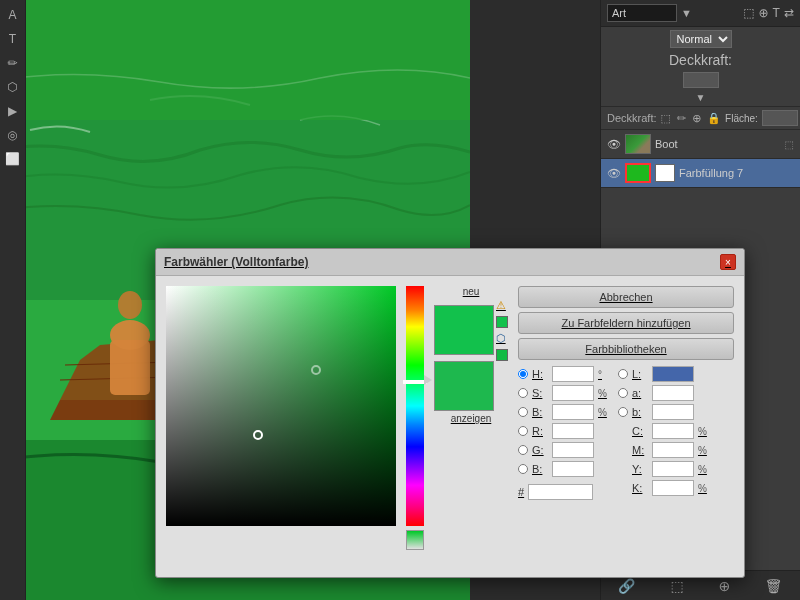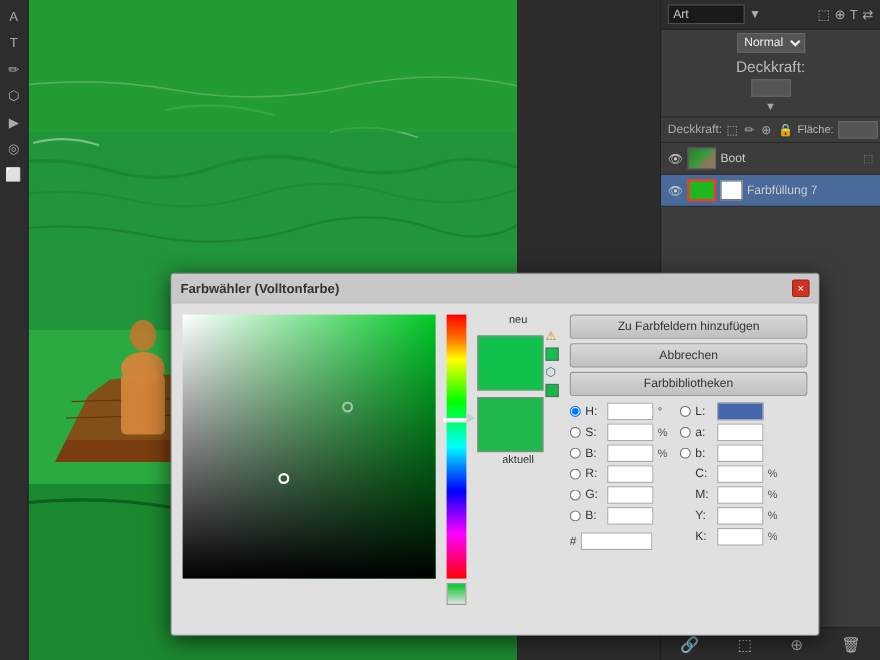--- a/index.html
+++ b/index.html
@@ -169,20 +169,21 @@
       position: absolute;
       top: 248px;
       left: 155px;
       width: 590px;
       height: 330px;
       background: #e0e0e0;
       border: 1px solid #888;
       border-radius: 3px;
       box-shadow: 0 4px 20px rgba(0,0,0,0.6);
       z-index: 100;
+      text-decoration: underline;
     }
 
     .dialog-titlebar {
       display: flex;
       align-items: center;
       justify-content: space-between;
       padding: 5px 8px;
       background: #c8c8c8;
       border-bottom: 1px solid #aaa;
       border-radius: 3px 3px 0 0;
@@ -548,29 +549,29 @@
         <div style="display:flex;align-items:center;gap:2px;">
           <div class="color-new"></div>
           <div style="display:flex;flex-direction:column;gap:4px;">
             <div style="font-size:11px;color:#cc8800;" title="Gamut warning">⚠</div>
             <div style="width:12px;height:12px;background:#12c14c;border:1px solid #666;"></div>
             <div style="font-size:11px;color:#336699;">⬡</div>
             <div style="width:12px;height:12px;background:#11bb44;border:1px solid #666;"></div>
           </div>
         </div>
         <div class="color-current"></div>
-        <div style="font-size:10px;color:#333;text-align:center;margin-top:2px;">aktuell</div>
+        <div style="font-size:10px;color:#333;text-align:center;margin-top:2px;">anzeigen</div>
       </div>
     </div>
 
     <div class="dialog-right">
 
       <div class="action-buttons">
+        <button class="dialog-btn">Abbrechen</button>
         <button class="dialog-btn">Zu Farbfeldern hinzufügen</button>
-        <button class="dialog-btn">Abbrechen</button>
         <button class="dialog-btn">Farbbibliotheken</button>
       </div>
 
       <div style="display:flex;gap:8px;">
 
         <div style="display:flex;flex-direction:column;gap:3px;">
 
           <div class="color-field-row">
             <input type="radio" name="colormode" checked="" class="color-radio" style="">
             <span class="color-label">H:</span>

